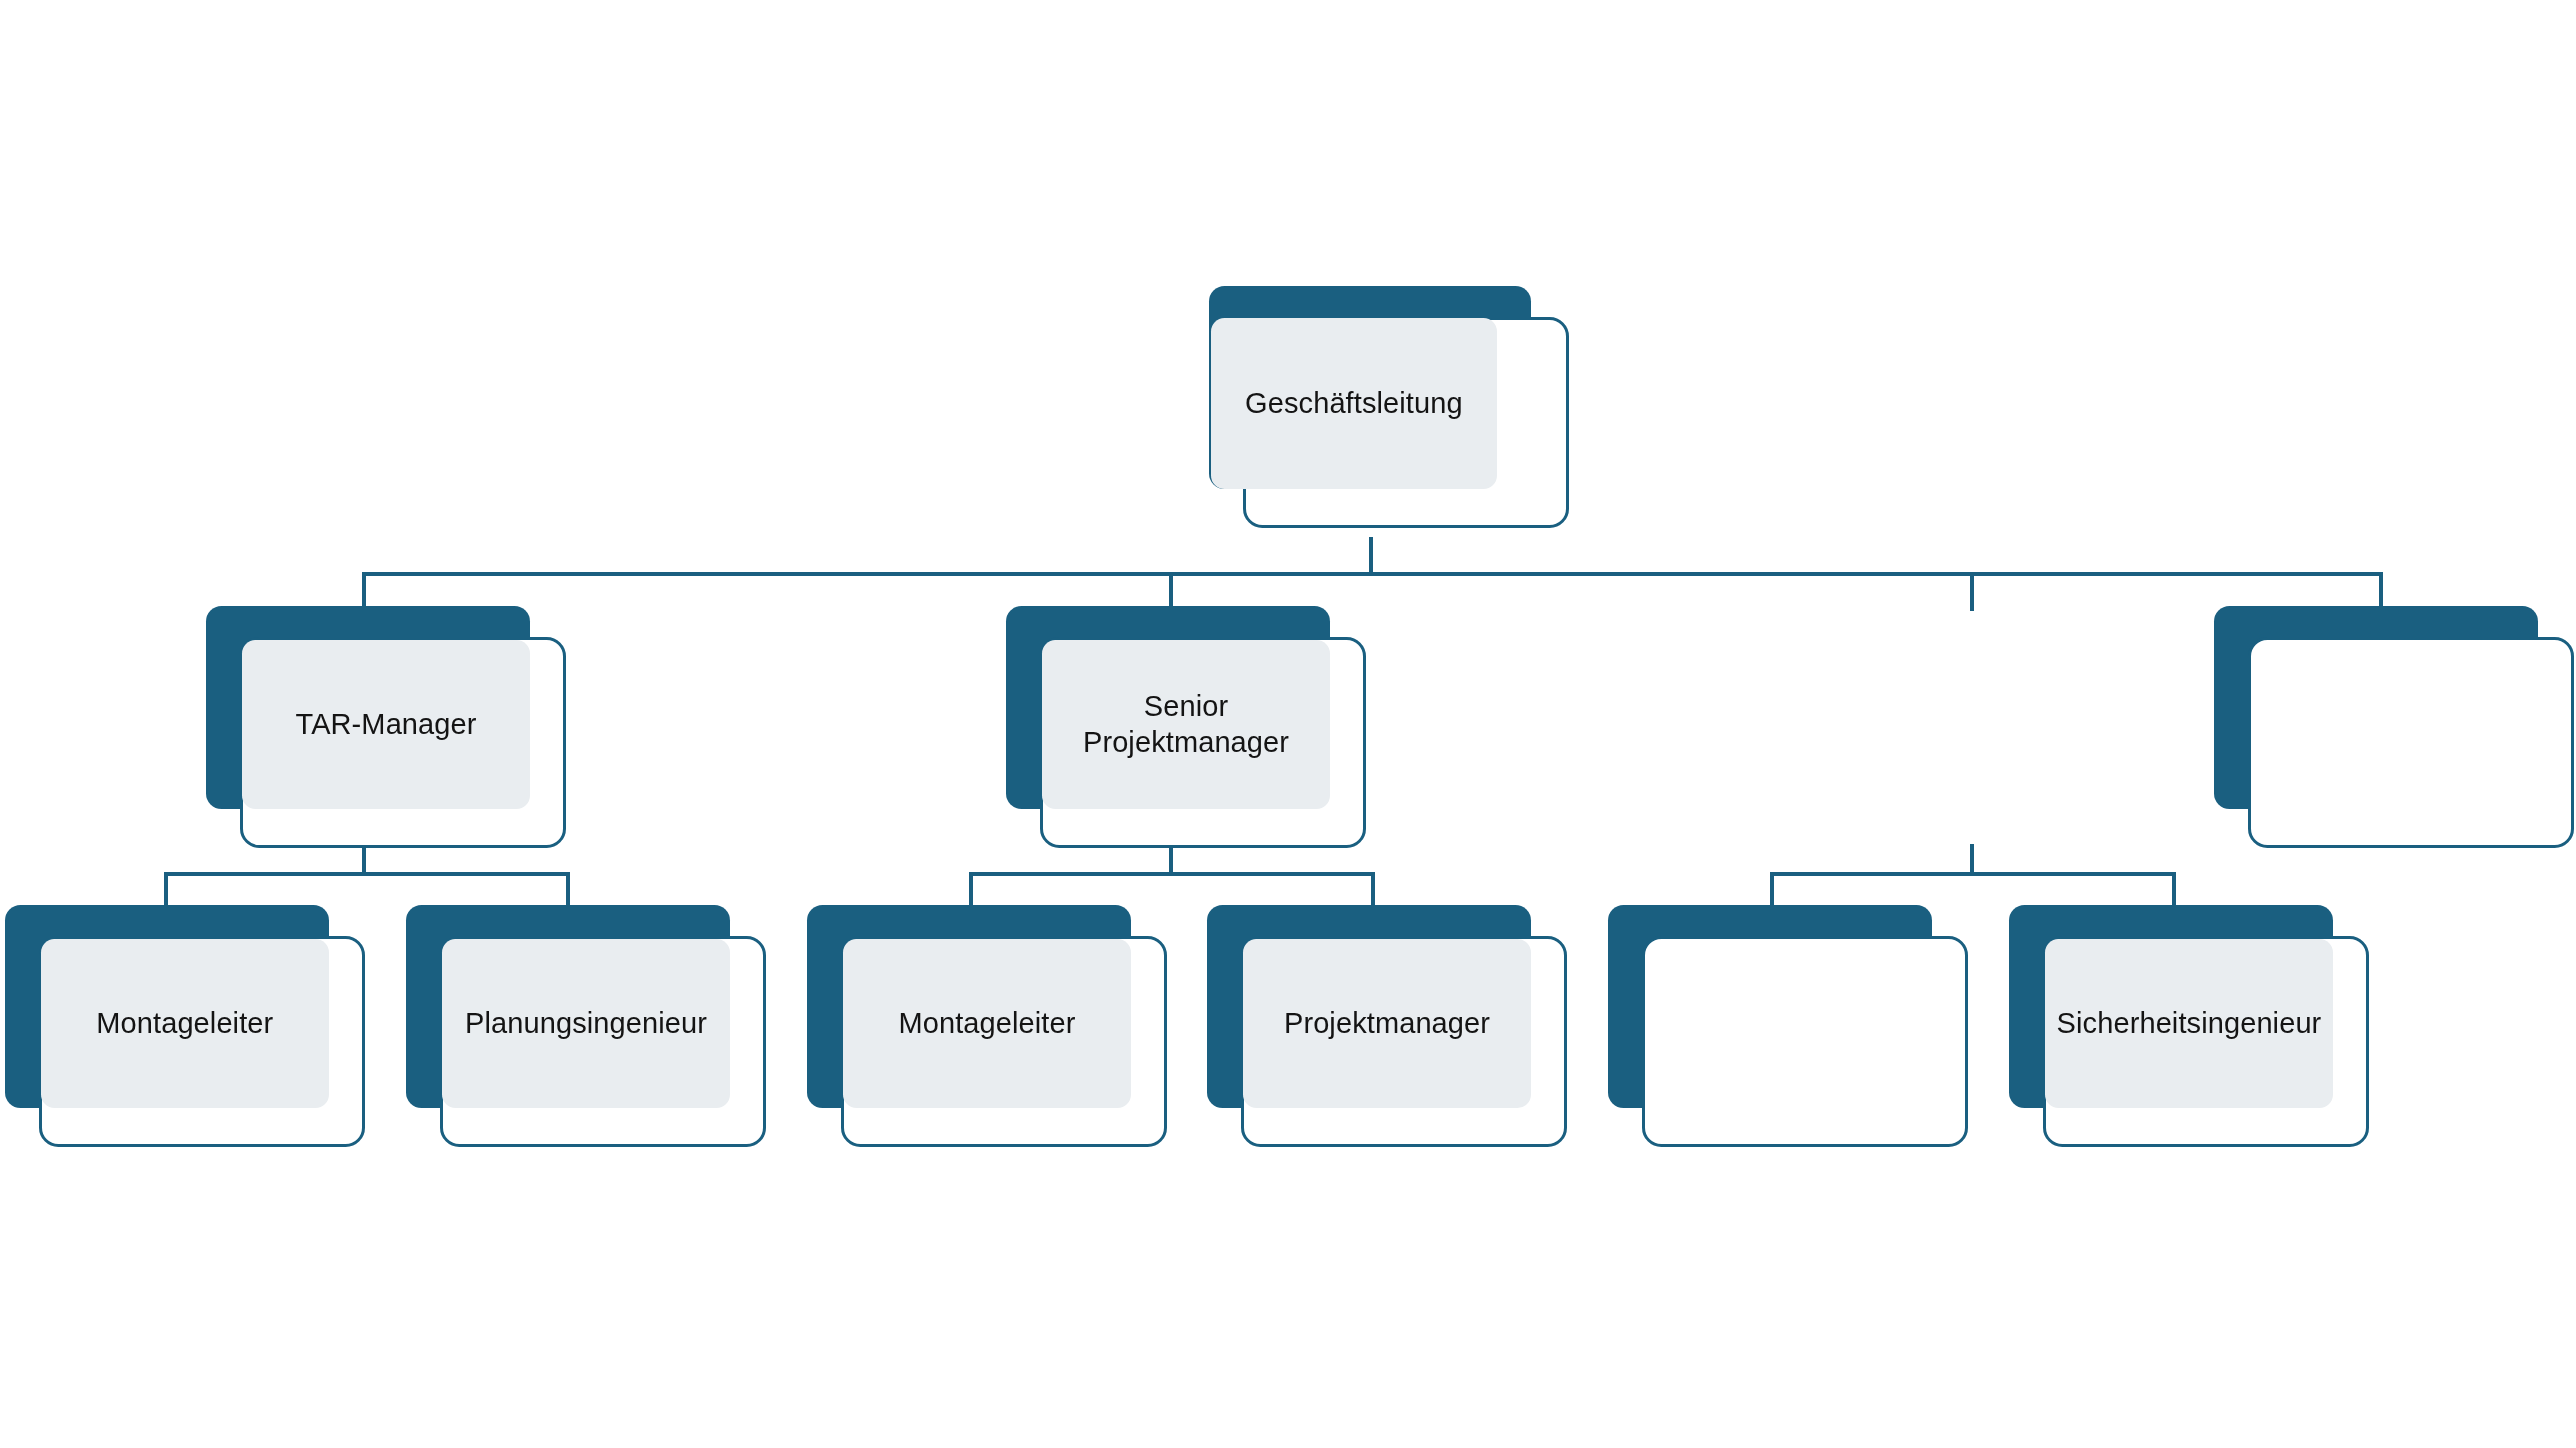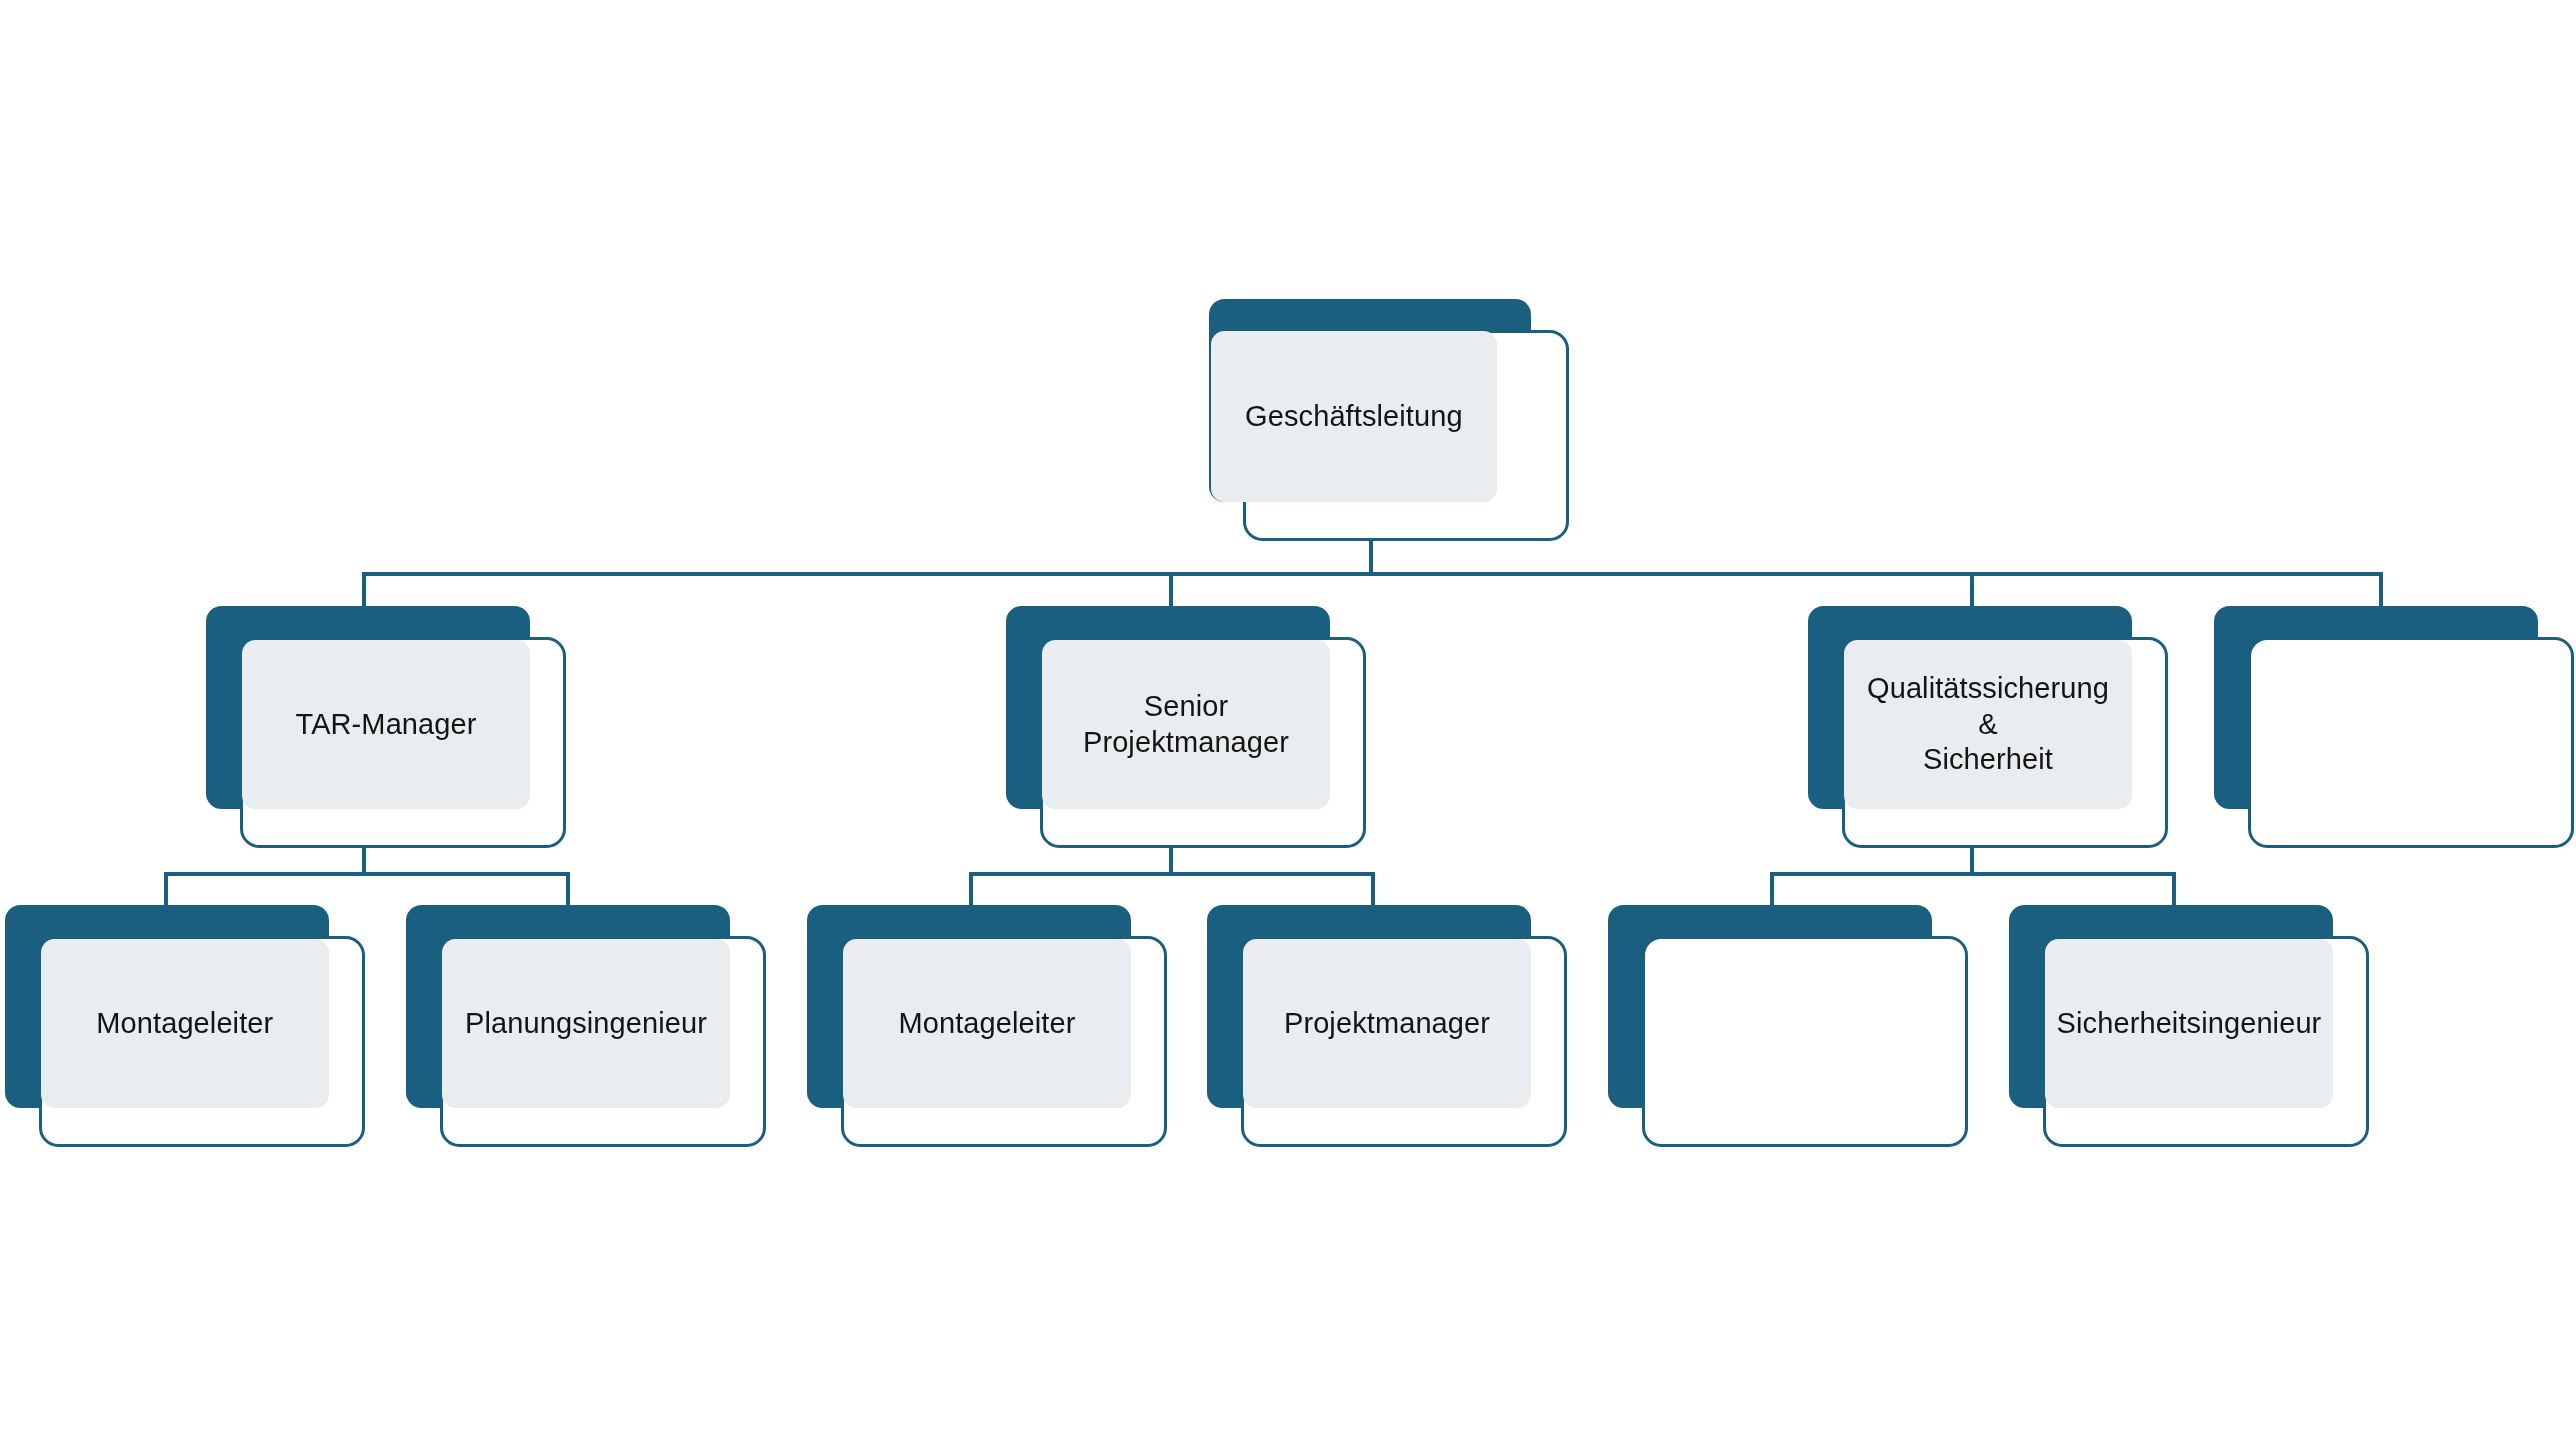--- a/index.html
+++ b/index.html
@@ -75,21 +75,21 @@
   <div class="conn v" style="left:1169px;top:844px;height:32px;"></div>
   <div class="conn h" style="left:969px;top:872px;width:406px;"></div>
   <div class="conn v" style="left:969px;top:872px;height:37px;"></div>
   <div class="conn v" style="left:1371px;top:872px;height:37px;"></div>
 
   <div class="conn v" style="left:1970px;top:844px;height:32px;"></div>
   <div class="conn h" style="left:1770px;top:872px;width:406px;"></div>
   <div class="conn v" style="left:1770px;top:872px;height:37px;"></div>
   <div class="conn v" style="left:2172px;top:872px;height:37px;"></div>
 
-  <div class="node lvl1" style="left:1209px;top:299px;width:362px;height:243px;padding-left:8px;">
+  <div class="node lvl1" style="left:1209px;top:286px;width:362px;height:243px;padding-left:8px;">
     <div class="plate" style="width:322px;height:203px;"></div>
     <div class="card" style="left:34px;top:31px;width:326px;height:211px;"></div>
     <div class="panel" style="left:1.9px;top:32px;width:286px;height:171px;">
       <span class="label">Geschäftsleitung</span>
     </div>
   </div>
 
   <div class="node lvl2" style="left:1006px;top:606px;width:362px;height:243px;">
     <div class="plate" style="width:324px;height:203px;"></div>
     <div class="card" style="left:34px;top:31px;width:326px;height:211px;"></div>
@@ -99,28 +99,20 @@
   </div>
 
   <div class="node lvl2" style="left:206px;top:606px;width:362px;height:243px;">
     <div class="plate" style="width:324px;height:203px;"></div>
     <div class="card" style="left:34px;top:31px;width:326px;height:211px;"></div>
     <div class="panel" style="left:36px;top:34px;width:288px;height:169px;">
       <span class="label">TAR-Manager</span>
     </div>
   </div>
 
-  <div class="node lvl2" style="left:1808px;top:606px;width:362px;height:243px;">
-    <div class="plate" style="width:324px;height:203px;"></div>
-    <div class="card" style="left:34px;top:31px;width:326px;height:211px;"></div>
-    <div class="panel" style="left:36px;top:34px;width:288px;height:169px;">
-      <span class="label">Qualitätssicherung &amp;
-Sicherheit</span>
-    </div>
-  </div>
 
   <div class="node lvl2" style="left:2214px;top:606px;width:362px;height:243px;">
     <div class="plate" style="width:324px;height:203px;"></div>
     <div class="card" style="left:34px;top:31px;width:326px;height:211px;"></div>
   </div>
 
   <div class="node lvl3" style="left:4.8px;top:905px;width:362px;height:243px;">
     <div class="plate" style="width:324px;height:203px;"></div>
     <div class="card" style="left:34px;top:31px;width:326px;height:211px;"></div>
     <div class="panel" style="left:36px;top:34px;width:288px;height:169px;">

